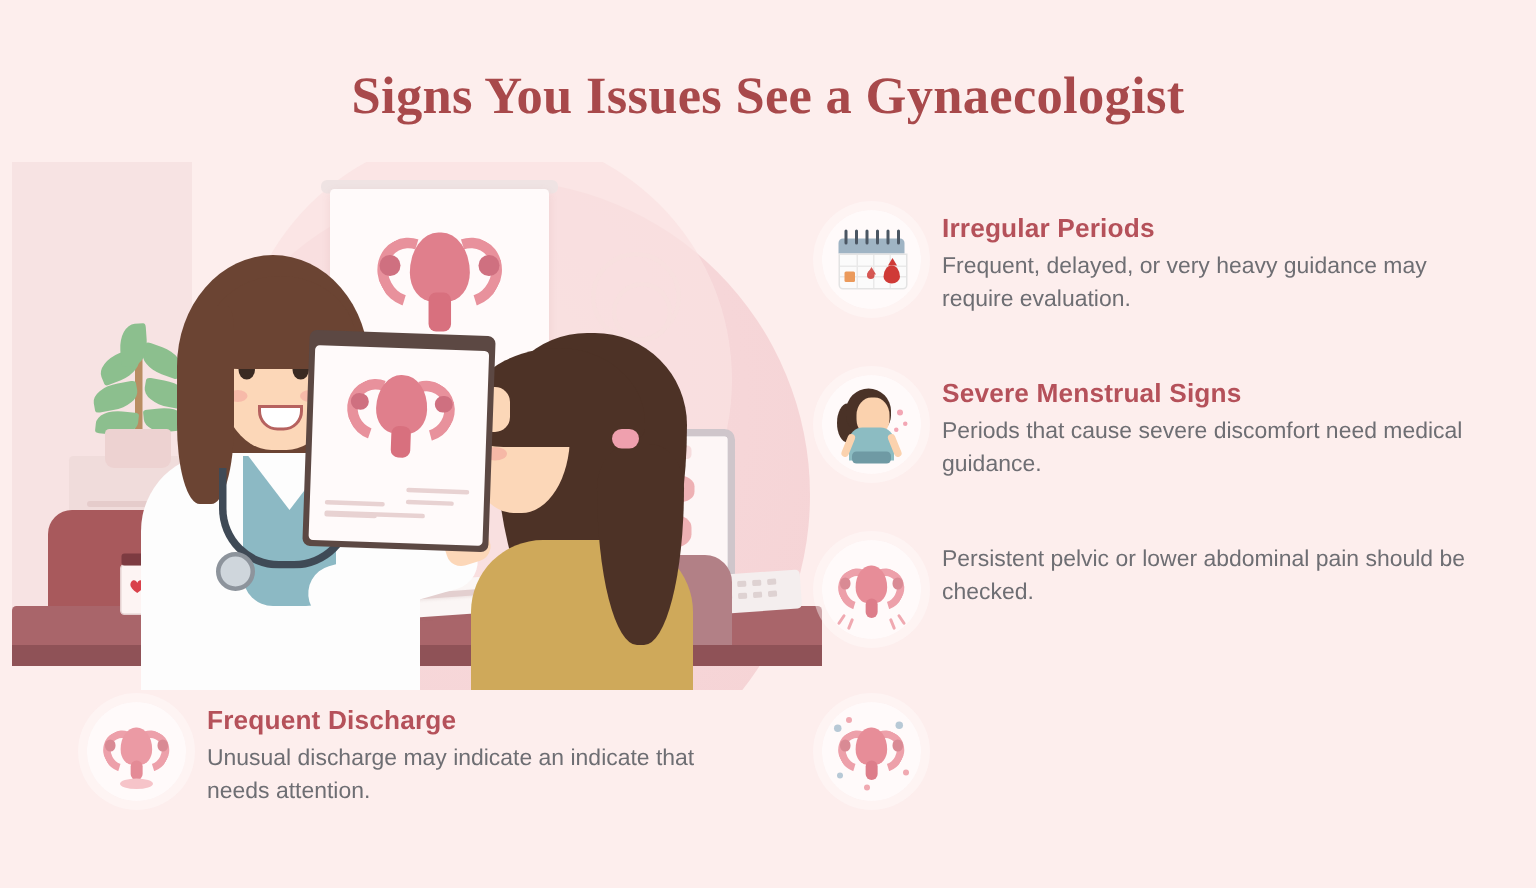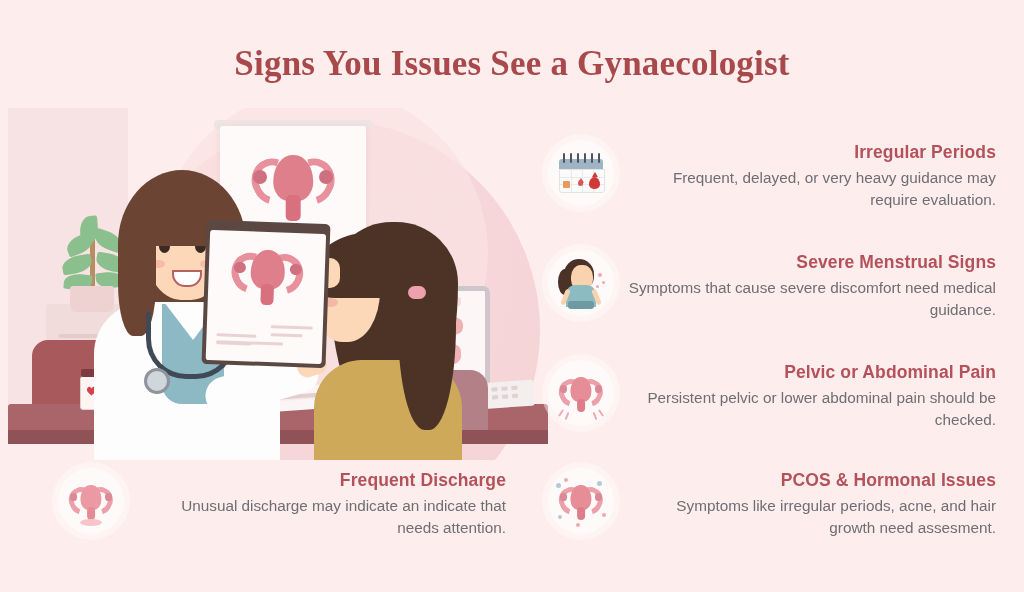--- a/index.html
+++ b/index.html
@@ -264,21 +264,21 @@
   }
   .p-nose{
     position:absolute;left:4px;top:82px;width:10px;height:9px;
     background:#f6c7a6;border-radius:50% 0 50% 50%;
   }
   .p-cheek{position:absolute;left:18px;top:88px;width:16px;height:9px;background:#f3ab9e;border-radius:50%;opacity:.7;}
   .p-eye{position:absolute;left:16px;top:70px;width:8px;height:9px;background:#3a2a22;border-radius:50%;}
   .p-brow{position:absolute;left:12px;top:62px;width:15px;height:3px;background:#4a3227;border-radius:2px;}
 
   
-  .signs{position:absolute;left:0;top:0;width:1024px;height:592px;text-align:right;}
+  .signs{position:absolute;left:0;top:0;width:1024px;height:592px;}
   .sign{
     position:absolute;display:flex;align-items:flex-start;
   }
   .sign .badge{
     flex:0 0 auto;width:66px;height:66px;border-radius:50%;
     background:rgba(255,252,252,.88);
     display:flex;align-items:center;justify-content:center;
     box-shadow:0 0 0 6px rgba(255,250,250,.45);
     position:relative;overflow:hidden;
   }
@@ -528,41 +528,40 @@
           <div class="l-pants"></div>
           <div class="l-arm" style="left:7px;top:30px;transform:rotate(22deg)"></div>
           <div class="l-arm" style="left:38px;top:30px;transform:rotate(-22deg)"></div>
           <div class="spark" style="left:42px;top:14px;width:4px;height:4px"></div>
           <div class="spark" style="left:46px;top:22px;width:3px;height:3px"></div>
           <div class="spark" style="left:40px;top:26px;width:3px;height:3px"></div>
         </div>
       </div>
       <div class="txt">
         <h3>Severe Menstrual Signs</h3>
-        <p>Symptoms that cause severe discomfort need medical guidance.</p>
+        <p>Periods that cause severe discomfort need medical guidance.</p>
       </div>
     </div>
 
     <div class="sign" style="left:548px;top:360px">
       <div class="badge">
         <div class="ut ico-ut">
           <div class="tube l"></div>
             <div class="tube r"></div>
           <div class="ov l"></div>
             <div class="ov r"></div>
           <div class="body"></div>
             <div class="neck"></div>
           <div class="ray" style="left:2px;bottom:-4px;transform:rotate(34deg)"></div>
           <div class="ray" style="left:8px;bottom:-7px;transform:rotate(22deg)"></div>
           <div class="ray" style="right:2px;bottom:-4px;transform:rotate(-34deg)"></div>
           <div class="ray" style="right:8px;bottom:-7px;transform:rotate(-22deg)"></div>
         </div>
       </div>
       <div class="txt">
-        <h3>Pelvic or Abdominal Pain</h3>
         <p>Persistent pelvic or lower abdominal pain should be checked.</p>
       </div>
     </div>
 
     <div class="sign" style="left:58px;top:468px">
       <div class="badge">
         <div class="ut ico-ut">
           <div class="tube l"></div>
             <div class="tube r"></div>
           <div class="ov l"></div>
@@ -588,24 +587,20 @@
           <div class="body"></div>
             <div class="neck"></div>
           <div class="dot" style="left:-2px;top:2px;width:5px;height:5px;background:#b7c9d6"></div>
           <div class="dot" style="left:6px;top:-3px;width:4px;height:4px;background:#f0a9b1"></div>
           <div class="dot" style="right:2px;top:0px;width:5px;height:5px;background:#b7c9d6"></div>
           <div class="dot" style="right:-2px;bottom:4px;width:4px;height:4px;background:#f0a9b1"></div>
           <div class="dot" style="left:0px;bottom:2px;width:4px;height:4px;background:#b7c9d6"></div>
           <div class="dot" style="left:40%;bottom:-6px;width:4px;height:4px;background:#f0a9b1"></div>
         </div>
       </div>
-      <div class="txt">
-        <h3>PCOS &amp; Hormonal Issues</h3>
-        <p>Symptoms like irregular periods, acne, and hair growth need assesment.</p>
-      </div>
     </div>
 
     <div class="badge" style="position:absolute;left:58px;top:578px"></div>
     <div class="badge" style="position:absolute;left:548px;top:578px"></div>
 
   </div>
 
 </div>
 
 </body></html>

